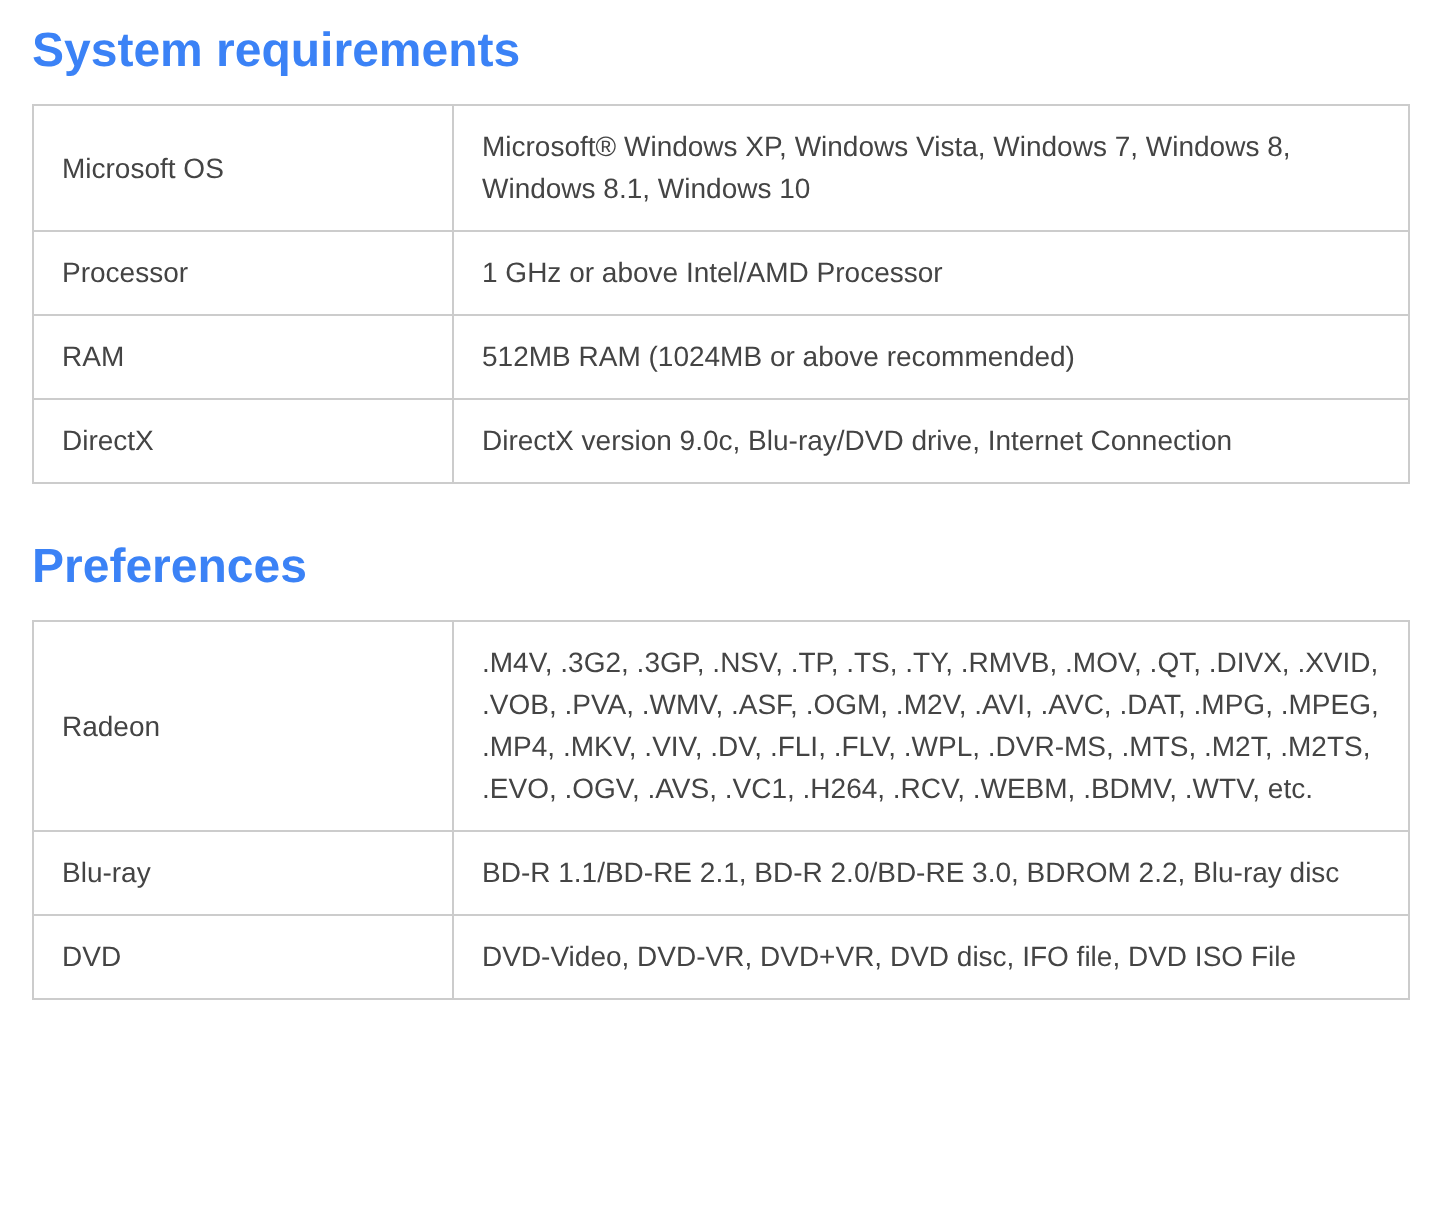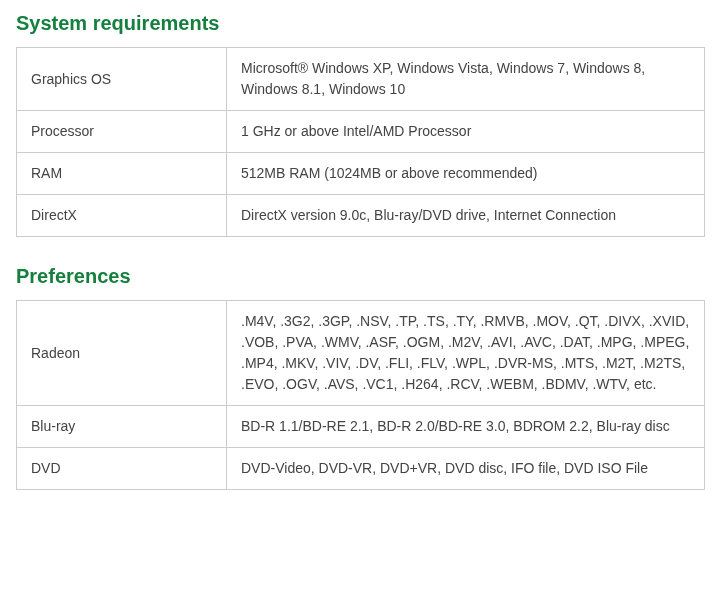--- a/index.html
+++ b/index.html
@@ -8,23 +8,23 @@
       box-sizing: border-box;
     }
     body {
       font-family: "Segoe UI", Tahoma, Geneva, sans-serif;
       background: #fff;
       color: #333;
       padding: 12px 16px;
       width: 721px;
     }
     h2 {
-      font-size: 20px;
+      font-size: 24px;
       font-weight: 600;
-      color: #15803d;
+      color: #3b82f6;
       margin-bottom: 12px;
       margin-top: 0;
     }
     .section + .section {
       margin-top: 28px;
     }
     table {
       width: 100%;
       border-collapse: collapse;
       border: 1px solid #ccc;
@@ -43,21 +43,21 @@
     }
   </style>
 </head>
 <body>
 
 <div class="section">
   <h2>System requirements</h2>
   <table>
     <tbody>
         <tr>
-      <td class="label">Graphics OS</td>
+      <td class="label">Microsoft OS</td>
       <td>Microsoft® Windows XP, Windows Vista, Windows 7, Windows 8, Windows 8.1, Windows 10</td>
     </tr>
     <tr>
       <td class="label">Processor</td>
       <td>1 GHz or above Intel/AMD Processor</td>
     </tr>
     <tr>
       <td class="label">RAM</td>
       <td>512MB RAM (1024MB or above recommended)</td>
     </tr>

